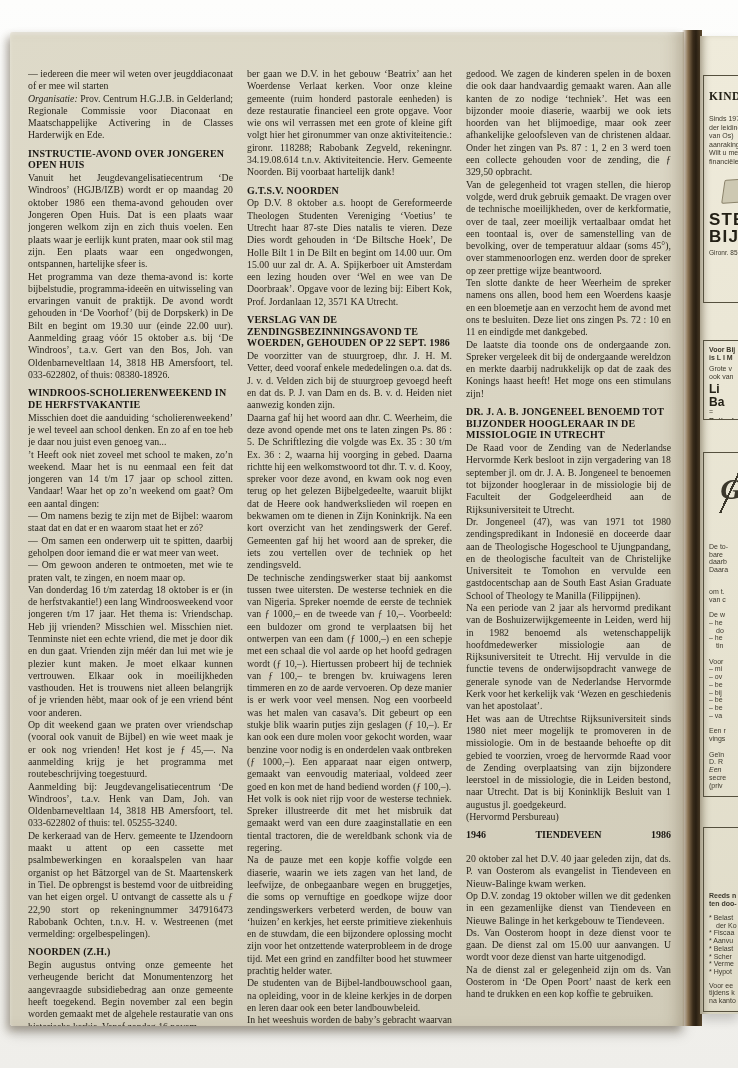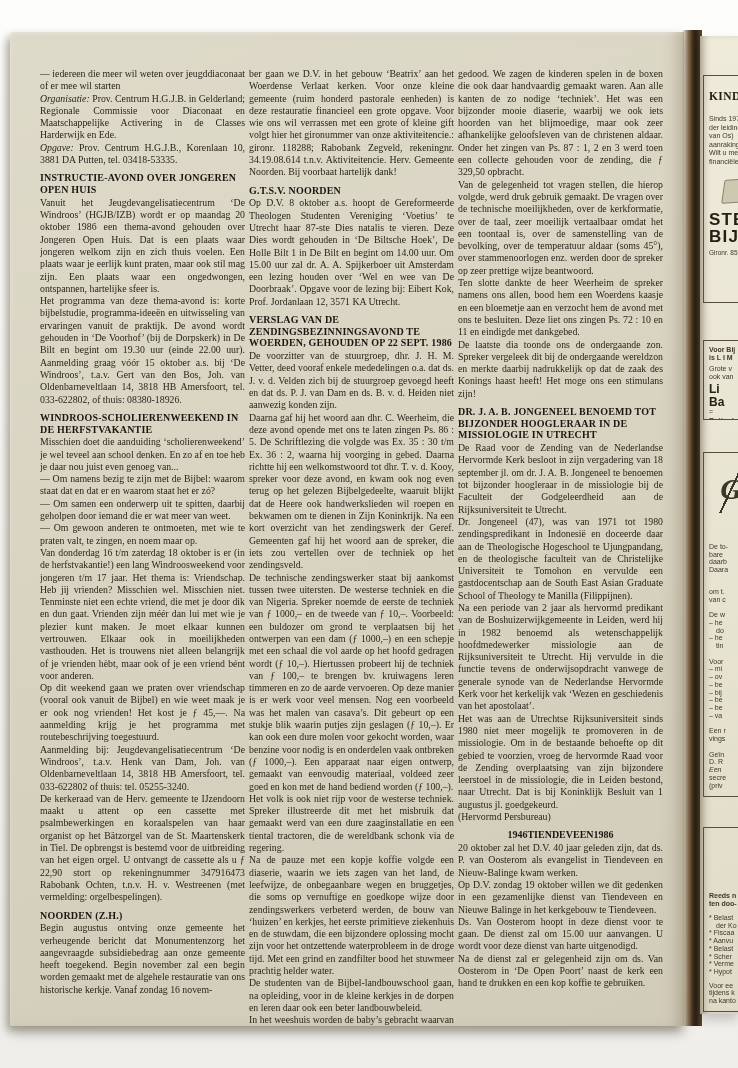--- a/index.html
+++ b/index.html
@@ -5,30 +5,30 @@
   html,body{margin:0;padding:0;width:738px;height:1068px;overflow:hidden;
     background:linear-gradient(#fdfdfc 0%,#f6f5f1 60%,#efeeea 100%);}
   .stage{position:relative;width:738px;height:1068px;}
 
   
   .main-page{position:absolute;left:10px;top:32px;width:674px;height:994px;
     background:linear-gradient(160deg,#dedac9 0%,#d9d4c2 45%,#d1ccb9 100%);
     border-radius:3px 0 0 3px;
     box-shadow:-3px 5px 9px rgba(70,55,30,.38),0 8px 14px rgba(0,0,0,.15),
       inset -14px 0 18px -10px rgba(90,70,40,.35),inset 0 3px 6px -3px rgba(255,255,255,.8);}
-  .columns{position:absolute;left:30px;top:36px;display:flex;gap:4px;}
+  .columns{position:absolute;left:18px;top:36px;display:flex;gap:14px;}
   .column{width:205px;height:958px;overflow:hidden;}
   .para{font:9.8px/12.3px "Liberation Serif","DejaVu Serif",serif;color:#29251c;
     margin:0;text-align:justify;hyphens:auto;-webkit-hyphens:auto;}
   .para.right{text-align:left;}
   .para i{}
   .heading{font:bold 10px/11.7px "Liberation Serif","DejaVu Serif",serif;color:#1a1712;
     margin:6px 0 1px;letter-spacing:.2px;text-align:left;}
-  .heading-row{display:flex;justify-content:center;
-    font:bold 10px/11.7px "Liberation Serif","DejaVu Serif",serif;color:#1a1712;margin:6px 0 1px;}
+  .heading-row{display:flex;justify-content:space-between;
+    font:bold 10px/11.7px "Liberation Serif","DejaVu Serif",serif;color:#1a1712;margin:6px 0 12px;}
   .column > :first-child{margin-top:0;}
 
   
   .fold{position:absolute;left:682px;top:30px;width:20px;height:996px;
     background:linear-gradient(to right,rgba(120,95,60,0) 0%,#8a7252 30%,#3a2c1b 55%,#2a2013 70%,#5b4930 100%);}
 
   
   .right-page{position:absolute;left:700px;top:36px;width:38px;height:978px;
     background:linear-gradient(170deg,#efebdb 0%,#e7e3d1 60%,#dfdbc8 100%);
     box-shadow:inset 7px 0 9px -5px rgba(70,55,30,.55),0 6px 10px rgba(0,0,0,.18);}
@@ -53,26 +53,26 @@
 </style>
 </head>
 <body>
 
 <div class="stage">
   <div class="main-page">
     <div class="columns" id="columns">
         <div class="column">
           <p class="para">— iedereen die meer wil weten over jeugddiaconaat of er mee wil starten</p>
           <p class="para"><i>Organisatie: </i>Prov. Centrum H.G.J.B. in Gelderland; Regionale Commissie voor Diaconaat en Maatschappelijke Activering in de Classes Harderwijk en Ede.</p>
-          <p class="para"><i>Opgave: </i>Prov. Centrum H.G.J.B., Korenlaan 10, 3881 DA Putten, tel. 03418-53335.</p>
           <h3 class="heading">INSTRUCTIE-AVOND OVER JONGEREN OPEN HUIS</h3>
           <p class="para">Vanuit het Jeugdevangelisatiecentrum ‘De Windroos’ (HGJB/IZB) wordt er op maandag 20 oktober 1986 een thema-avond gehouden over Jongeren Open Huis. Dat is een plaats waar jongeren welkom zijn en zich thuis voelen. Een plaats waar je eerlijk kunt praten, maar ook stil mag zijn. Een plaats waar een ongedwongen, ontspannen, hartelijke sfeer is.</p>
           <p class="para">Het programma van deze thema-avond is: korte bijbelstudie, programma-ideeën en uitwisseling van ervaringen vanuit de praktijk. De avond wordt gehouden in ‘De Voorhof’ (bij de Dorpskerk) in De Bilt en begint om 19.30 uur (einde 22.00 uur). Aanmelding graag vóór 15 oktober a.s. bij ‘De Windroos’, t.a.v. Gert van den Bos, Joh. van Oldenbarneveltlaan 14, 3818 HB Amersfoort, tel. 033-622802, of thuis: 08380-18926.</p>
           <h3 class="heading">WINDROOS-SCHOLIERENWEEKEND IN DE HERFSTVAKANTIE</h3>
           <p class="para">Misschien doet die aanduiding ‘scholierenweekend’ je wel teveel aan school denken. En zo af en toe heb je daar nou juist even genoeg van...</p>
+          <p class="para">’t Heeft ook niet zoveel met school te maken, zo’n weekend. Maar het is nu eenmaal een feit dat jongeren van 14 t/m 17 jaar op school zitten. Vandaar! Waar het op zo’n weekend om gaat? Om een aantal dingen:</p>
           <p class="para">— Om namens bezig te zijn met de Bijbel: waarom staat dat en dat er en waarom staat het er zó?</p>
           <p class="para">— Om samen een onderwerp uit te spitten, daarbij geholpen door iemand die er wat meer van weet.</p>
           <p class="para">— Om gewoon anderen te ontmoeten, met wie te praten valt, te zingen, en noem maar op.</p>
           <p class="para">Van donderdag 16 t/m zaterdag 18 oktober is er (in de herfstvakantie!) een lang Windroosweekend voor jongeren t/m 17 jaar. Het thema is: Vriendschap. Heb jij vrienden? Misschien wel. Misschien niet. Tenminste niet een echte vriend, die met je door dik en dun gaat. Vrienden zijn méér dan lui met wie je plezier kunt maken. Je moet elkaar kunnen vertrouwen. Elkaar ook in moeilijkheden vasthouden. Het is trouwens niet alleen belangrijk of je vrienden hèbt, maar ook of je een vriend bént voor anderen.</p>
           <p class="para">Op dit weekend gaan we praten over vriendschap (vooral ook vanuit de Bijbel) en wie weet maak je er ook nog vrienden! Het kost je ƒ 45,—. Na aanmelding krijg je het programma met routebeschrijving toegestuurd.</p>
           <p class="para">Aanmelding bij: Jeugdevangelisatiecentrum ‘De Windroos’, t.a.v. Henk van Dam, Joh. van Oldenbarneveltlaan 14, 3818 HB Amersfoort, tel. 033-622802 of thuis: tel. 05255-3240.</p>
           <p class="para">De kerkeraad van de Herv. gemeente te IJzendoorn maakt u attent op een cassette met psalmbewerkingen en koraalspelen van haar organist op het Bätzorgel van de St. Maartenskerk in Tiel. De opbrengst is bestemd voor de uitbreiding van het eigen orgel. U ontvangt de cassette als u ƒ 22,90 stort op rekeningnummer 347916473 Rabobank Ochten, t.n.v. H. v. Westreenen (met vermelding: orgelbespelingen).</p>
           <h3 class="heading">NOORDEN (Z.H.)</h3>
           <p class="para">Begin augustus ontving onze gemeente het verheugende bericht dat Monumentenzorg het aangevraagde subsidiebedrag aan onze gemeente heeft toegekend. Begin november zal een begin worden gemaakt met de algehele restauratie van ons historische kerkje. Vanaf zondag 16 novem-</p>
         </div>

